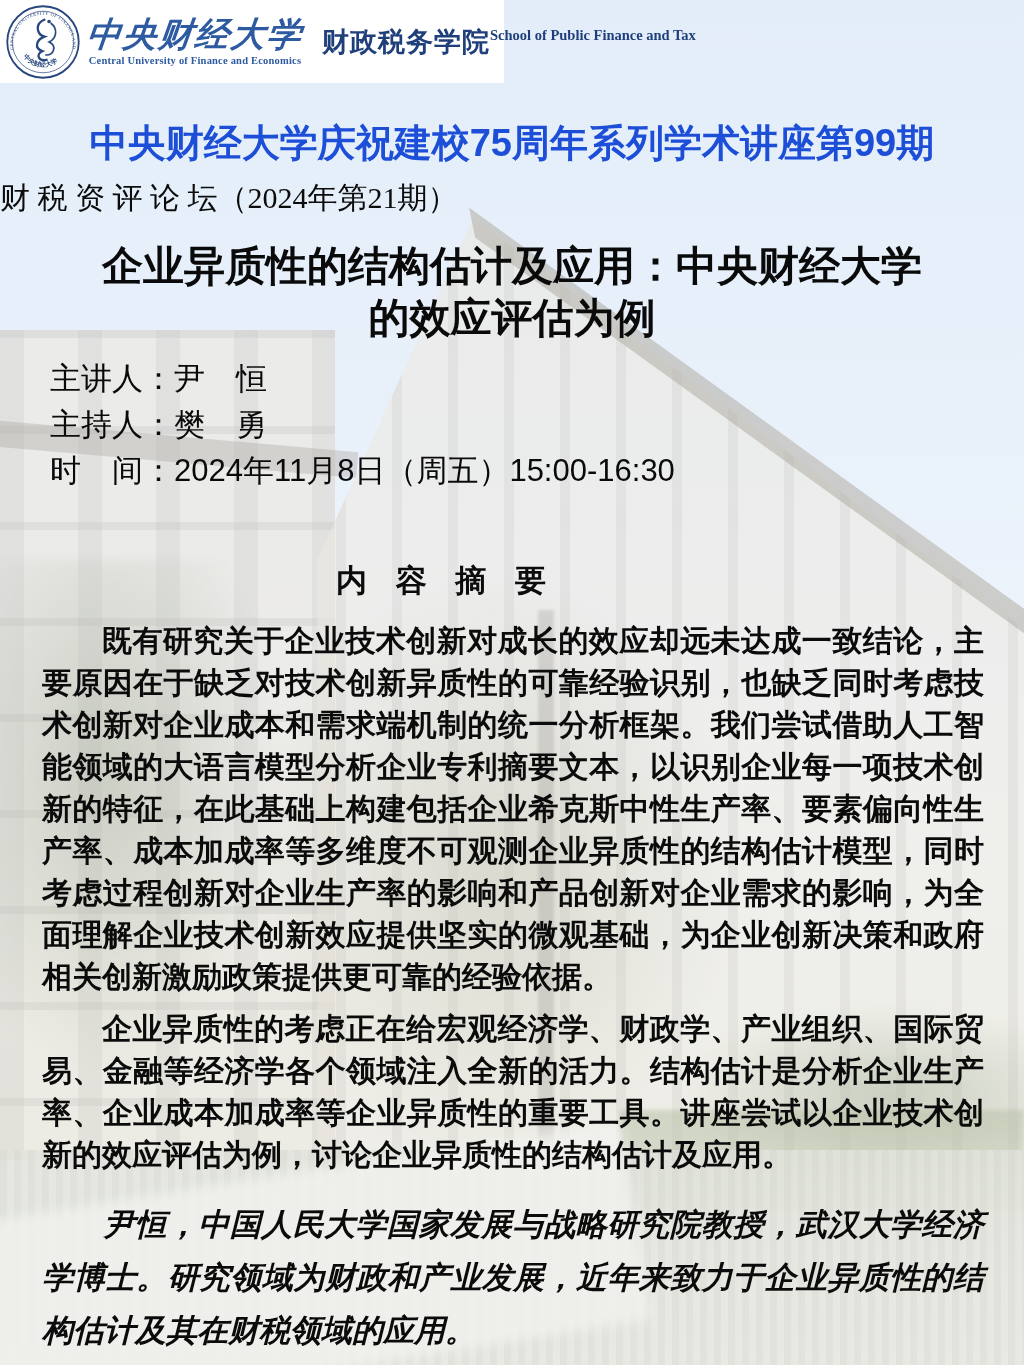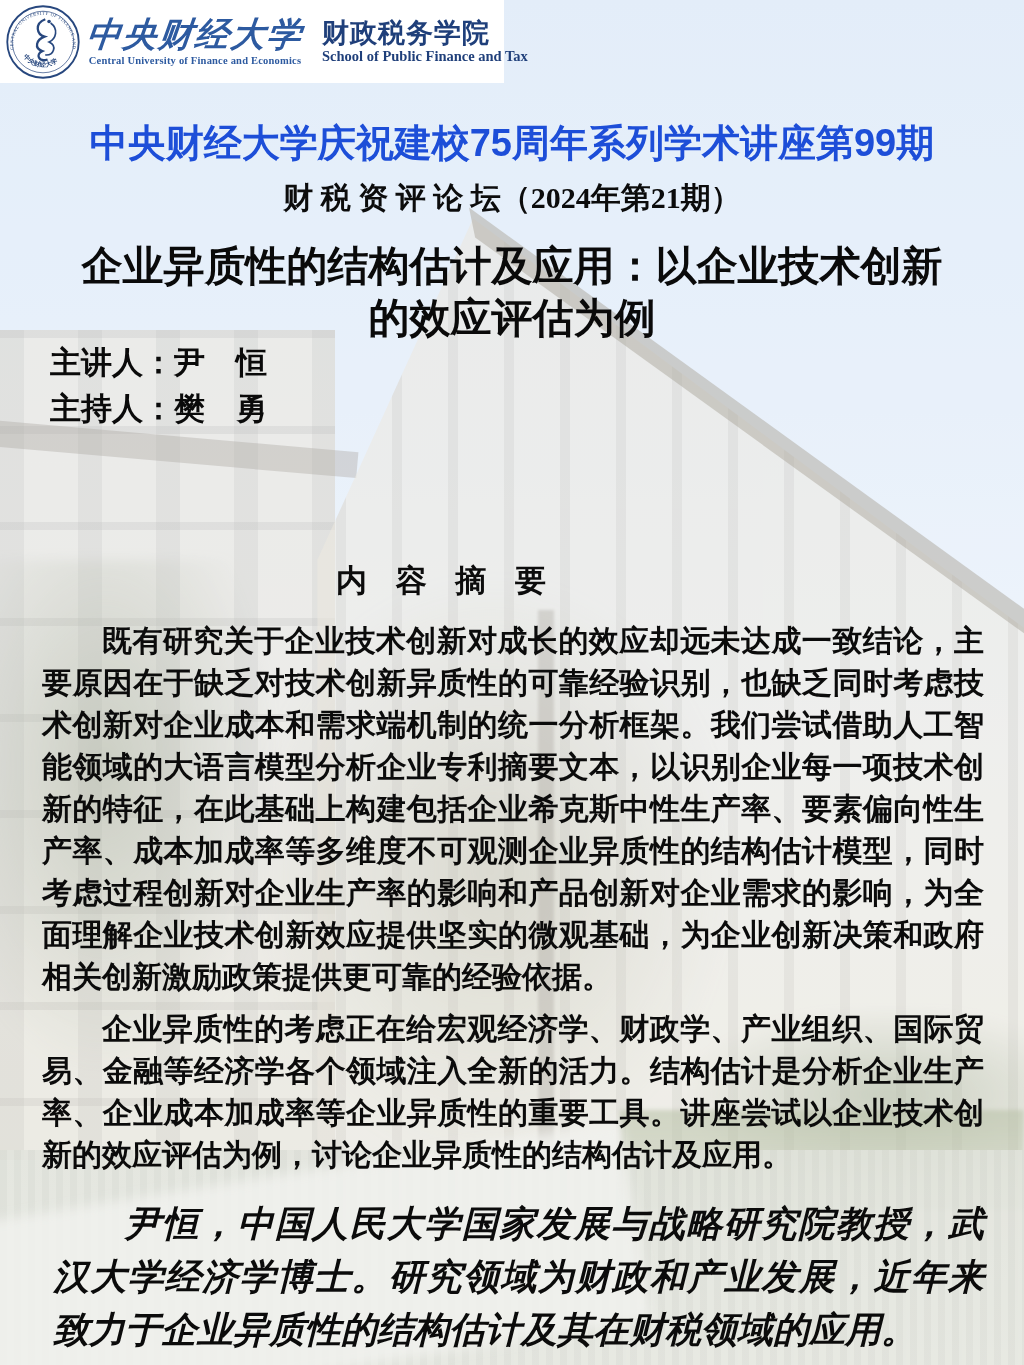--- a/index.html
+++ b/index.html
@@ -108,74 +108,73 @@
     white-space: nowrap;
   }
   .uni-en {
     font-family: "Liberation Serif", serif;
     font-weight: 700; font-size: 10.5px; color: #2d5aa0;
     letter-spacing: 0.2px; margin-top: 2px; white-space: nowrap;
   }
   .brand-divider {
     width: 2px; height: 56px; background: #7d96bd; margin: 0 9px 0 10px;
   }
-  .brand-right { display: flex; flex-direction: column; }
+  .brand-right { display: flex; flex-direction: row; }
   .school-zh {
     font-weight: 700; font-size: 27px; line-height: 30px;
     color: #1f3f7a; letter-spacing: 1px; white-space: nowrap;
   }
   .school-en {
     font-family: "Liberation Serif", serif;
     font-weight: 700; font-size: 14.5px; color: #1f3f7a;
     margin-top: 0; white-space: nowrap;
   }
 
   .series-title {
     position: absolute; left: 0; top: 118px; width: 1024px;
     text-align: center;
     font-size: 38px; font-weight: 700;
     color: #1d4ed8;
     letter-spacing: 0px; white-space: nowrap;
   }
   .forum-title {
     position: absolute; left: 0; top: 178px; width: 1024px;
-    text-align: center;
-    font-family: "Liberation Serif", serif;
-    font-size: 30px; font-weight: 700; color: #0c0c0c;
+    font-family: "Liberation Serif", serif;
+    font-size: 30px; font-weight: 400; color: #0c0c0c;
     white-space: nowrap;
   }
   .lecture-title {
     position: absolute; left: 0; top: 240px; width: 1024px;
     margin: 0; text-align: center;
     font-size: 41px; font-weight: 700; color: #0a0a0a;
     line-height: 52px;
   }
   .info {
-    position: absolute; left: 50px; top: 340px;
-    font-size: 31px; font-weight: 700; color: #0a0a0a;
+    position: absolute; left: 50px; top: 356px;
+    font-size: 31px; font-weight: 400; color: #0a0a0a;
   }
   .info-row { line-height: 46px; white-space: nowrap; }
   .abstract-heading {
     position: absolute; left: 0; top: 560px; width: 892px;
     text-align: center;
     font-size: 31px; font-weight: 700; color: #0c0c0c;
     letter-spacing: 10px;
   }
   .abstract {
     position: absolute; left: 42px; top: 620px; width: 942px;
     font-family: "Liberation Serif", serif;
     font-size: 30px; font-weight: 700; color: #0b0b0b;
     line-height: 42px; text-align: justify;
   }
   .abstract p { margin: 0 0 10px 0; text-indent: 2em; }
   .abstract p.bio {
     margin-top: 22px;
     font-style: italic;
     font-weight: 600;
-    font-size: 36px; line-height: 53px; margin-left: 11px;
+    font-size: 31px; line-height: 53px;
   }
 </style>
 </head>
 <body>
 
 <div class="poster">
 
   <div class="bg">
     <div class="sky"></div>
     <div class="bldg-left"></div>
@@ -217,30 +216,33 @@
       <div class="brand-divider"></div>
       <div class="brand-right">
         <div class="school-zh">财政税务学院</div>
         <div class="school-en">School of Public Finance and Tax</div>
       </div>
     </header>
 
     <div class="series-title">中央财经大学庆祝建校75周年系列学术讲座第99期</div>
     <div class="forum-title">财 税 资 评 论 坛（2024年第21期）</div>
     <h1 class="lecture-title">
-      <span>企业异质性的结构估计及应用：以企业技术创新</span><br>
+      <span>企业异质性的结构估计及应用：中央财经大学</span><br>
       <span>的效应评估为例</span>
     </h1>
 
     <div class="info">
       <div class="info-row">
         <span>主讲人：</span><span>尹　恒</span>
       </div>
       <div class="info-row">
         <span>主持人：</span><span>樊　勇</span>
+      </div>
+      <div class="info-row">
+        <span>时　间：</span><span>2024年11月8日（周五）15:00-16:30</span>
       </div>
     </div>
 
     <div class="abstract-heading">内 容 摘 要</div>
     <div class="abstract">
       <p>既有研究关于企业技术创新对成长的效应却远未达成一致结论，主要原因在于缺乏对技术创新异质性的可靠经验识别，也缺乏同时考虑技术创新对企业成本和需求端机制的统一分析框架。我们尝试借助人工智能领域的大语言模型分析企业专利摘要文本，以识别企业每一项技术创新的特征，在此基础上构建包括企业希克斯中性生产率、要素偏向性生产率、成本加成率等多维度不可观测企业异质性的结构估计模型，同时考虑过程创新对企业生产率的影响和产品创新对企业需求的影响，为全面理解企业技术创新效应提供坚实的微观基础，为企业创新决策和政府相关创新激励政策提供更可靠的经验依据。</p>
       <p>企业异质性的考虑正在给宏观经济学、财政学、产业组织、国际贸易、金融等经济学各个领域注入全新的活力。结构估计是分析企业生产率、企业成本加成率等企业异质性的重要工具。讲座尝试以企业技术创新的效应评估为例，讨论企业异质性的结构估计及应用。</p>
       <p class="bio">尹恒，中国人民大学国家发展与战略研究院教授，武汉大学经济学博士。研究领域为财政和产业发展，近年来致力于企业异质性的结构估计及其在财税领域的应用。</p>
     </div>
 

